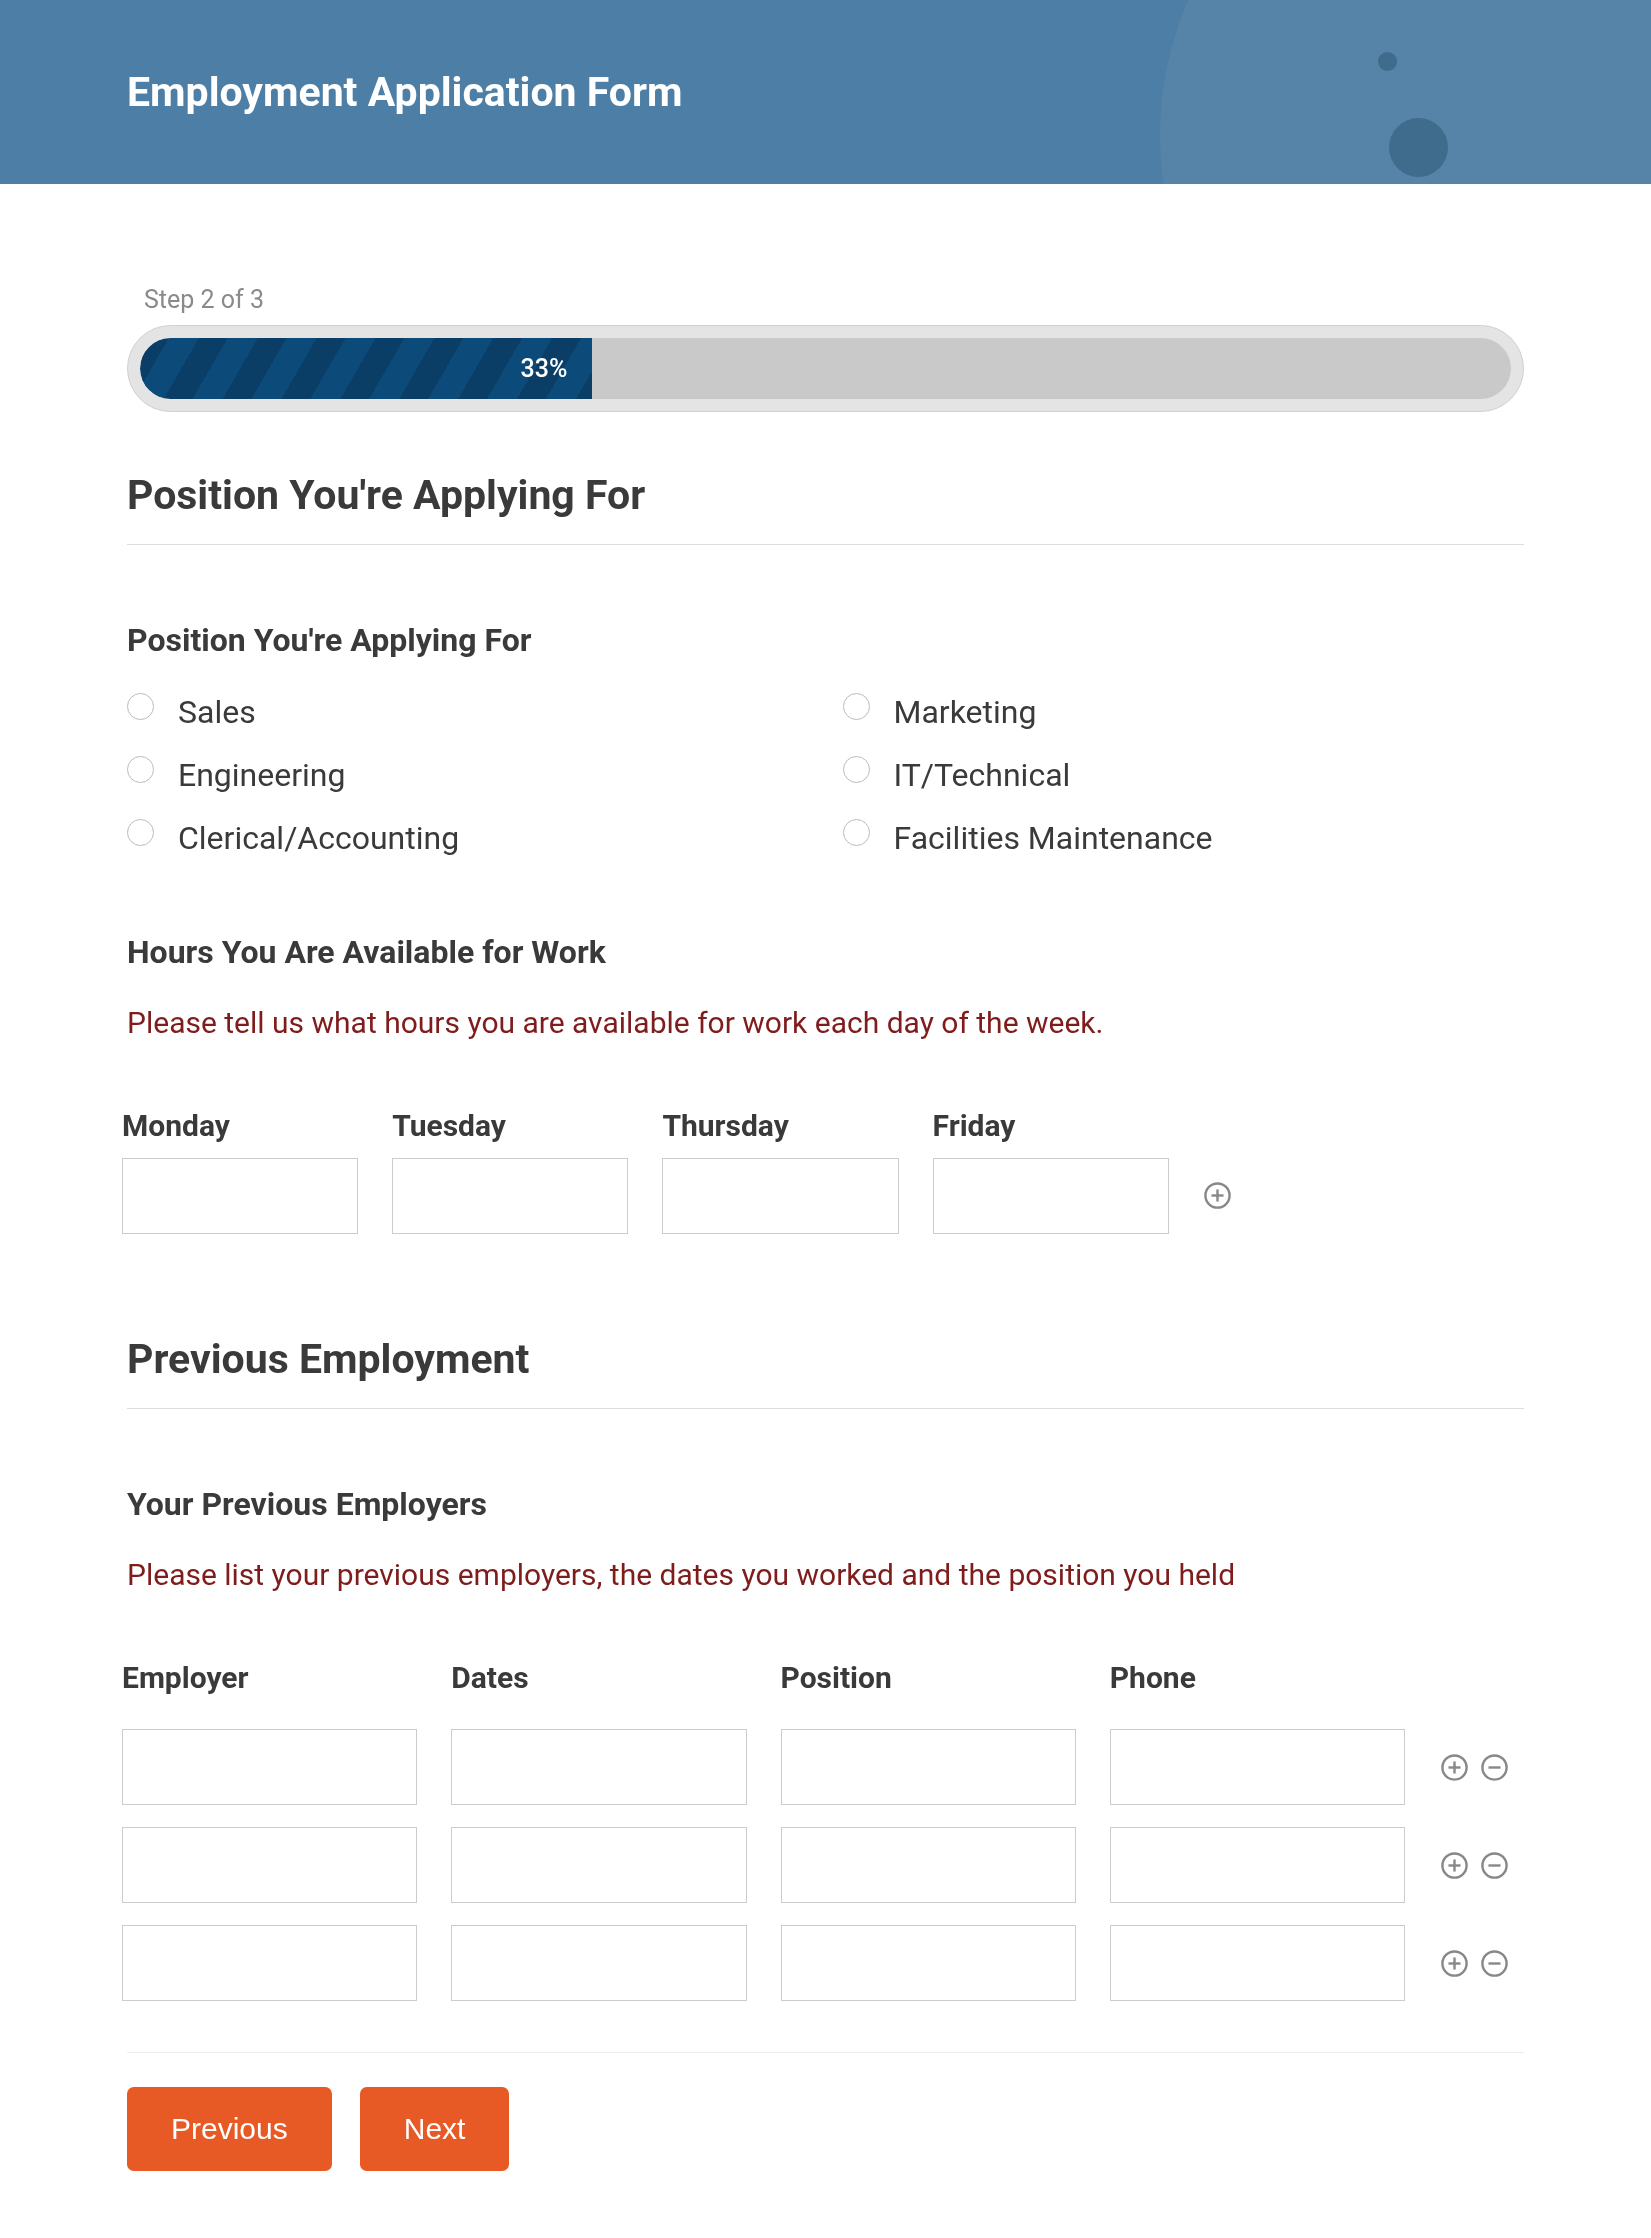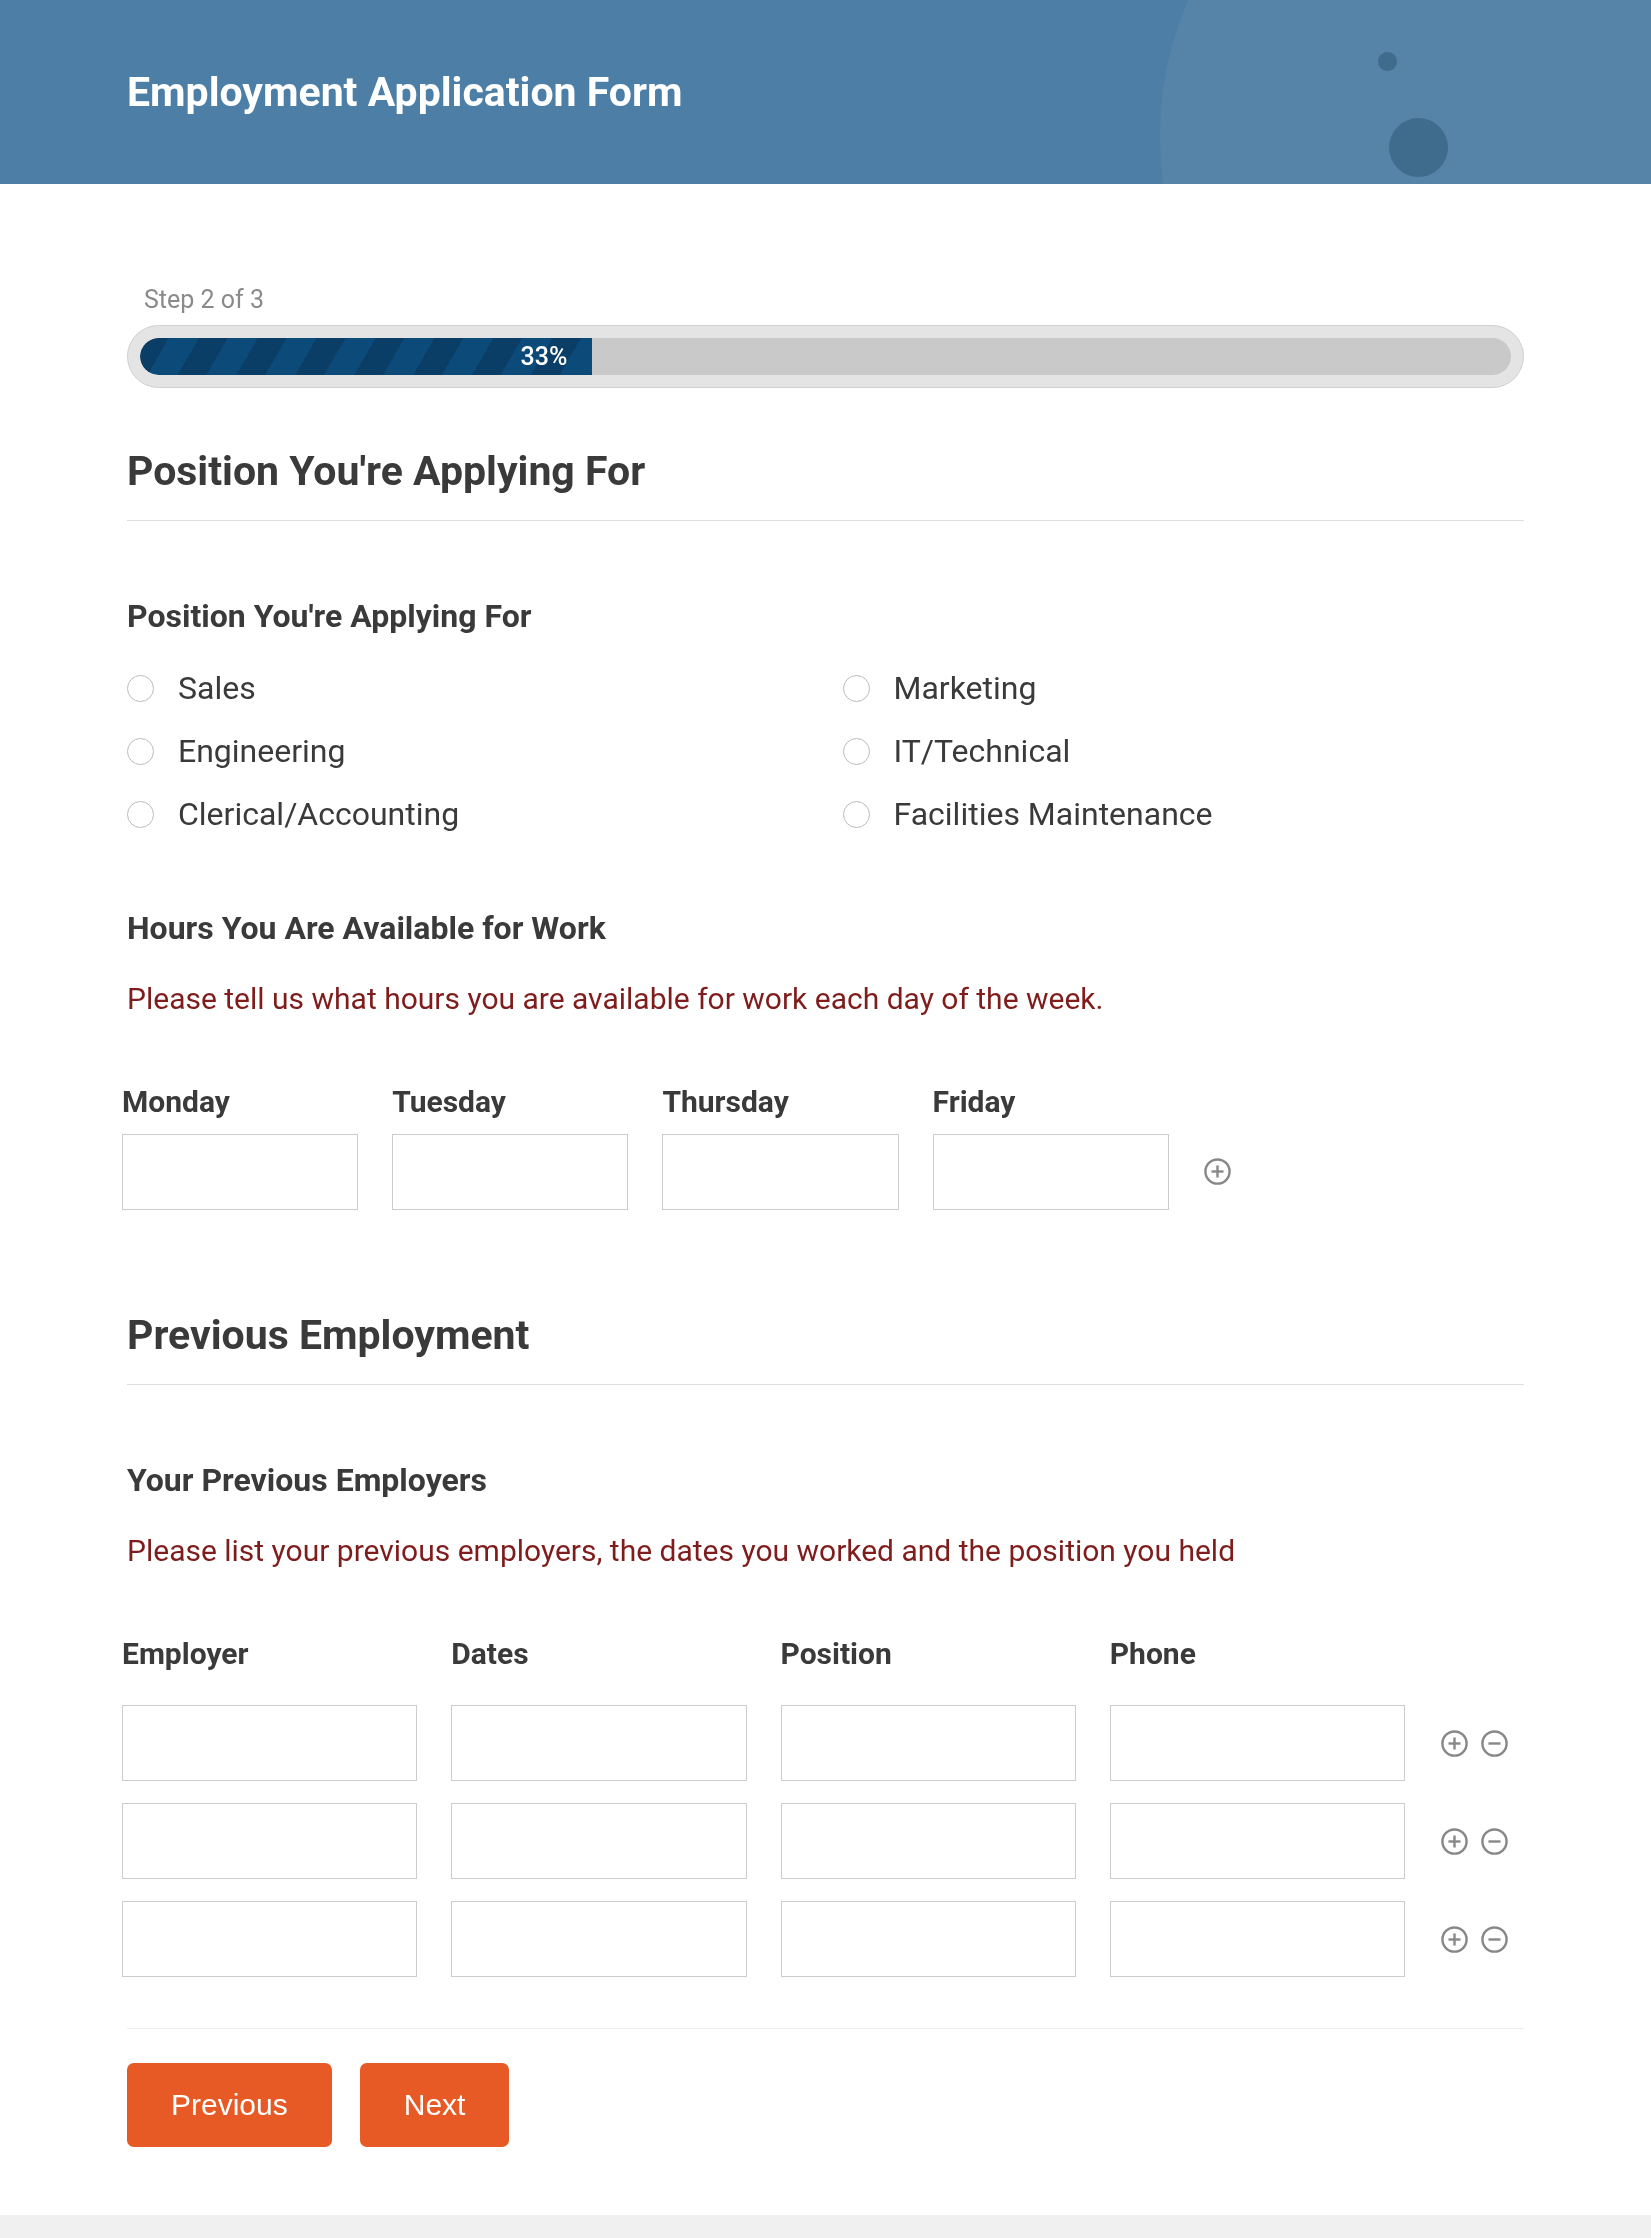--- a/index.html
+++ b/index.html
@@ -59,21 +59,21 @@
   .progress-outer {
     background: #e4e4e4;
     border: 0.8px solid #d0d0d0;
     border-radius: 845px;
     padding: 12px;
     margin-bottom: 59px;
   }
   .progress-inner {
     background: #c9c9c9;
     border-radius: 845px;
-    height: 37px;
+    height: 61px;
     position: relative;
     overflow: hidden;
   }
   .progress-fill {
     position: absolute;
     left: 0;
     top: 0;
     bottom: 0;
     width: 33%;
     border-radius: 845px 0 0 845px;
@@ -113,21 +113,20 @@
 
   .radio-grid {
     display: grid;
     grid-template-columns: 1fr 1fr;
     row-gap: 25px;
     column-gap: 34px;
     margin-bottom: 76px;
   }
   .radio-item {
     display: flex;
-    align-items: center;
     gap: 24px;
   }
   .radio-circle {
     width: 27px;
     height: 27px;
     flex-shrink: 0;
     border: 1.7px solid #bbb;
     border-radius: 50%;
     background: #fff;
     cursor: pointer;

